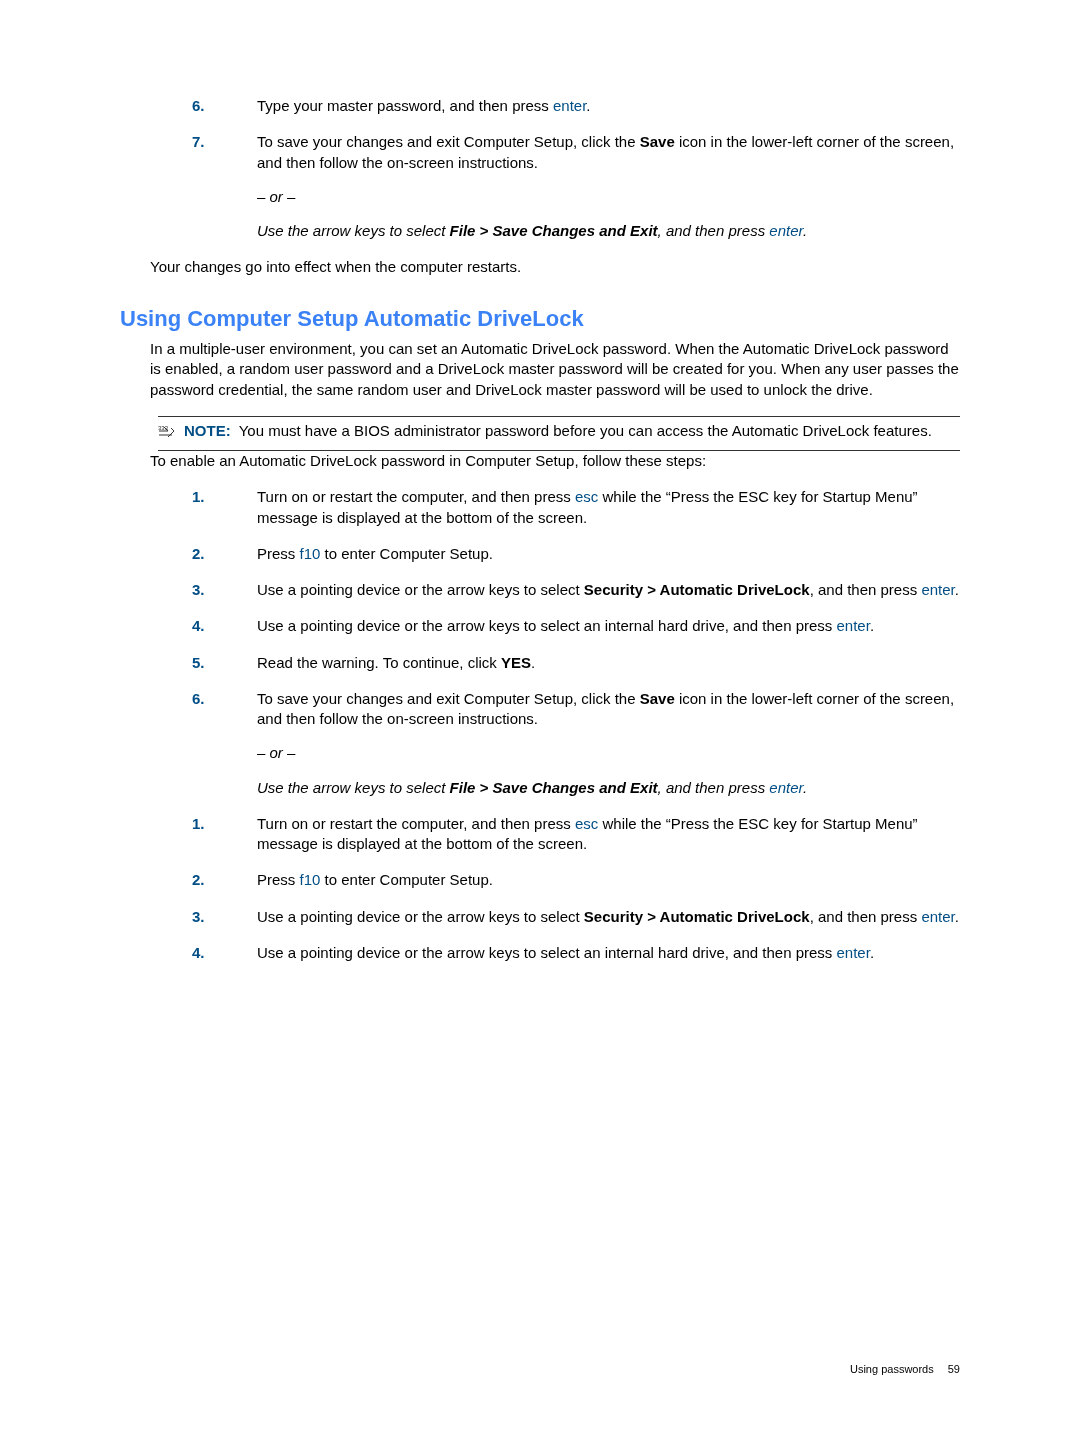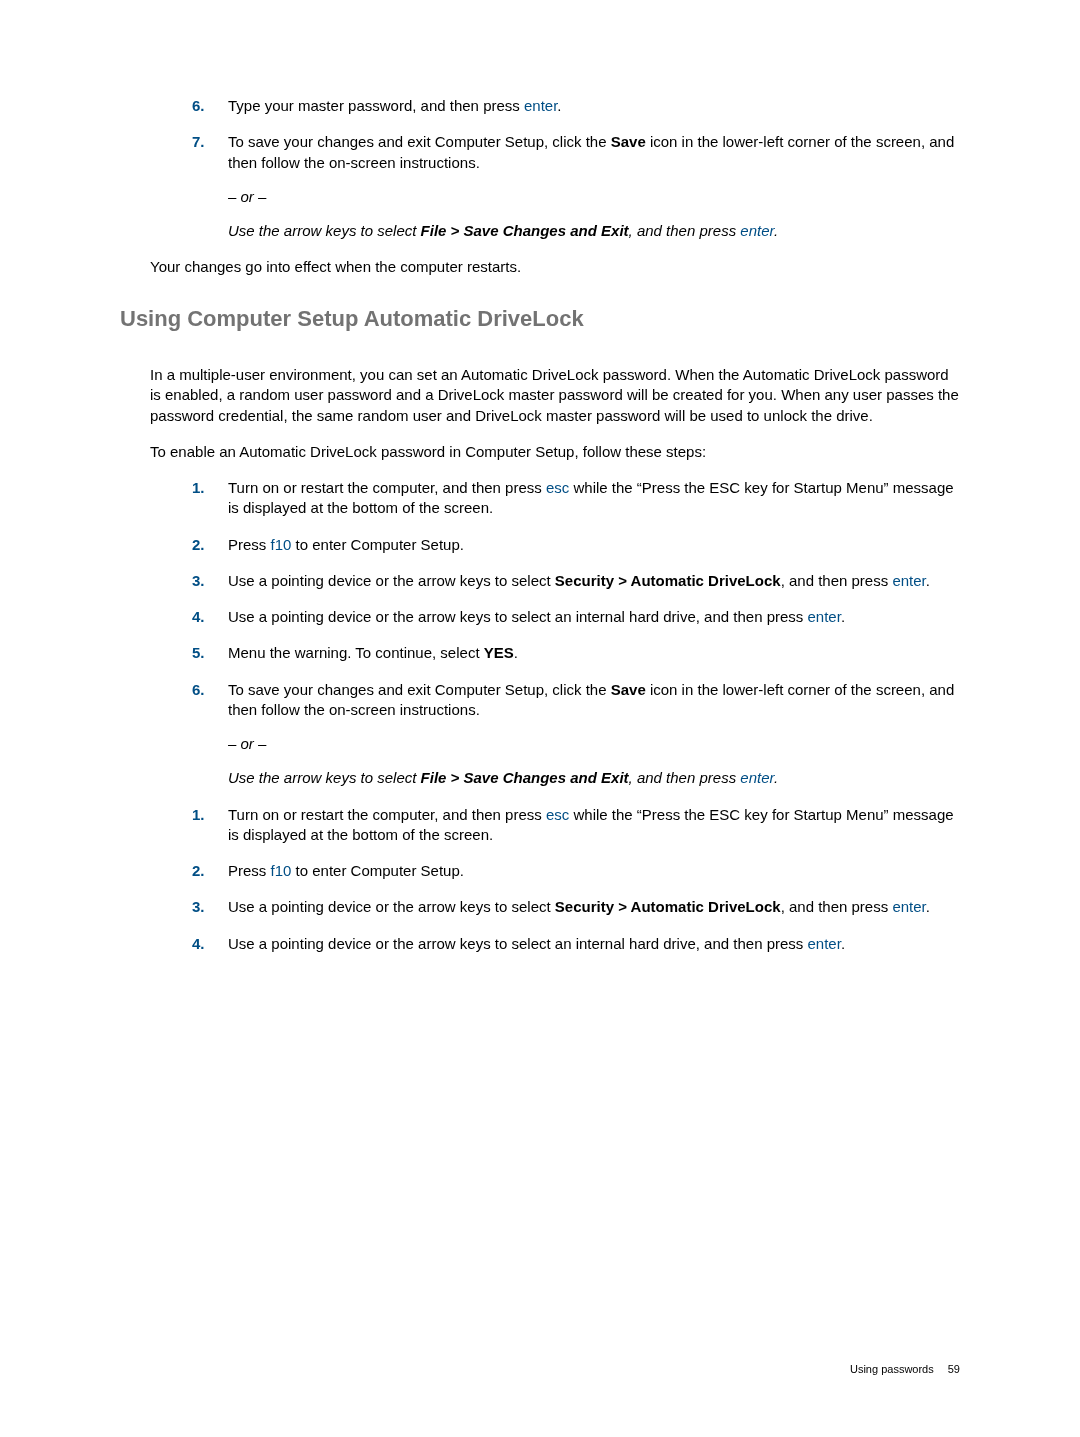--- a/index.html
+++ b/index.html
@@ -25,34 +25,35 @@
     display: flex;
     margin: 0 0 16px 0;
   }
   .step-num {
     flex: 0 0 36px;
     color: #004e85;
     font-weight: bold;
   }
   .step-body {
     flex: 1;
+    margin-left: 29px;
   }
   .step-sub {
     margin-top: 14px;
     font-style: italic;
   }
   .intro-left0 {
     margin-left: 30px;
     margin-bottom: 16px;
   }
   .h1 {
-    color: #737373;
+    color: #3b82f6;
     font-size: 22px;
     font-weight: bold;
-    margin: 26px 0 32px 0;
+    margin: 26px 0 6px 0;
   }
   .h2 {
     color: #004e85;
     font-size: 17px;
     font-weight: bold;
     margin: 28px 0 14px 0;
   }
   .note-box {
     margin: 12px 0 0 38px;
     border-top: 1px solid #333;
@@ -112,20 +113,32 @@
       </div>
     </div>
   </div>
 
   <div class="intro-left0">Your changes go into effect when the computer restarts.</div>
 
   <div class="h1">Using Computer Setup Automatic DriveLock</div>
 
   <div class="intro-left0">In a multiple-user environment, you can set an Automatic DriveLock password. When the Automatic DriveLock password is enabled, a random user password and a DriveLock master password will be created for you. When any user passes the password credential, the same random user and DriveLock master password will be used to unlock the drive.</div>
 
+  <div class="note-box">
+    <div class="note-icon">
+      <svg class="note-svg" viewBox="0 0 18 16">
+        <text x="0" y="7" font-size="6" fill="#333" font-family="Arial">333</text>
+        <path d="M1 8 L10 8 M10 8 L6 4 M1 12 L14 12" stroke="#333" stroke-width="1" fill="none"></path>
+        <path d="M13 5 L16 8 L10 14" stroke="#333" stroke-width="1" fill="none"></path>
+      </svg>
+    </div>
+    <div class="note-text">
+      <span class="note-label">NOTE:</span><span>You must have a BIOS administrator password before you can access the Automatic DriveLock features.</span>
+    </div>
+  </div>
 
   <div class="intro-left0">To enable an Automatic DriveLock password in Computer Setup, follow these steps:</div>
 
   <div class="ol-indent">
     <div class="step">
       <div class="step-num">1.</div>
       <div class="step-body">
         <span>Turn on or restart the computer, and then press </span><span class="key">esc</span><span> while the “Press the ESC key for Startup Menu” message is displayed at the bottom of the screen.</span>
       </div>
     </div>
@@ -143,21 +156,21 @@
     </div>
     <div class="step">
       <div class="step-num">4.</div>
       <div class="step-body">
         <span>Use a pointing device or the arrow keys to select an internal hard drive, and then press </span><span class="key">enter</span><span>.</span>
       </div>
     </div>
     <div class="step">
       <div class="step-num">5.</div>
       <div class="step-body">
-        <span>Menu the warning. To continue, select </span><b>YES</b><span>.</span>
+        <span>Read the warning. To continue, click </span><b>YES</b><span>.</span>
       </div>
     </div>
     <div class="step">
       <div class="step-num">6.</div>
       <div class="step-body">
         <span>To save your changes and exit Computer Setup, click the </span><b>Save</b><span> icon in the lower-left corner of the screen, and then follow the on-screen instructions.</span>
         <div class="step-sub">– or –</div>
         <div class="step-sub">
           <span>Use the arrow keys to select </span><b>File &gt; Save Changes and Exit</b><span>, and then press </span><span class="key">enter</span><span>.</span>
         </div>

